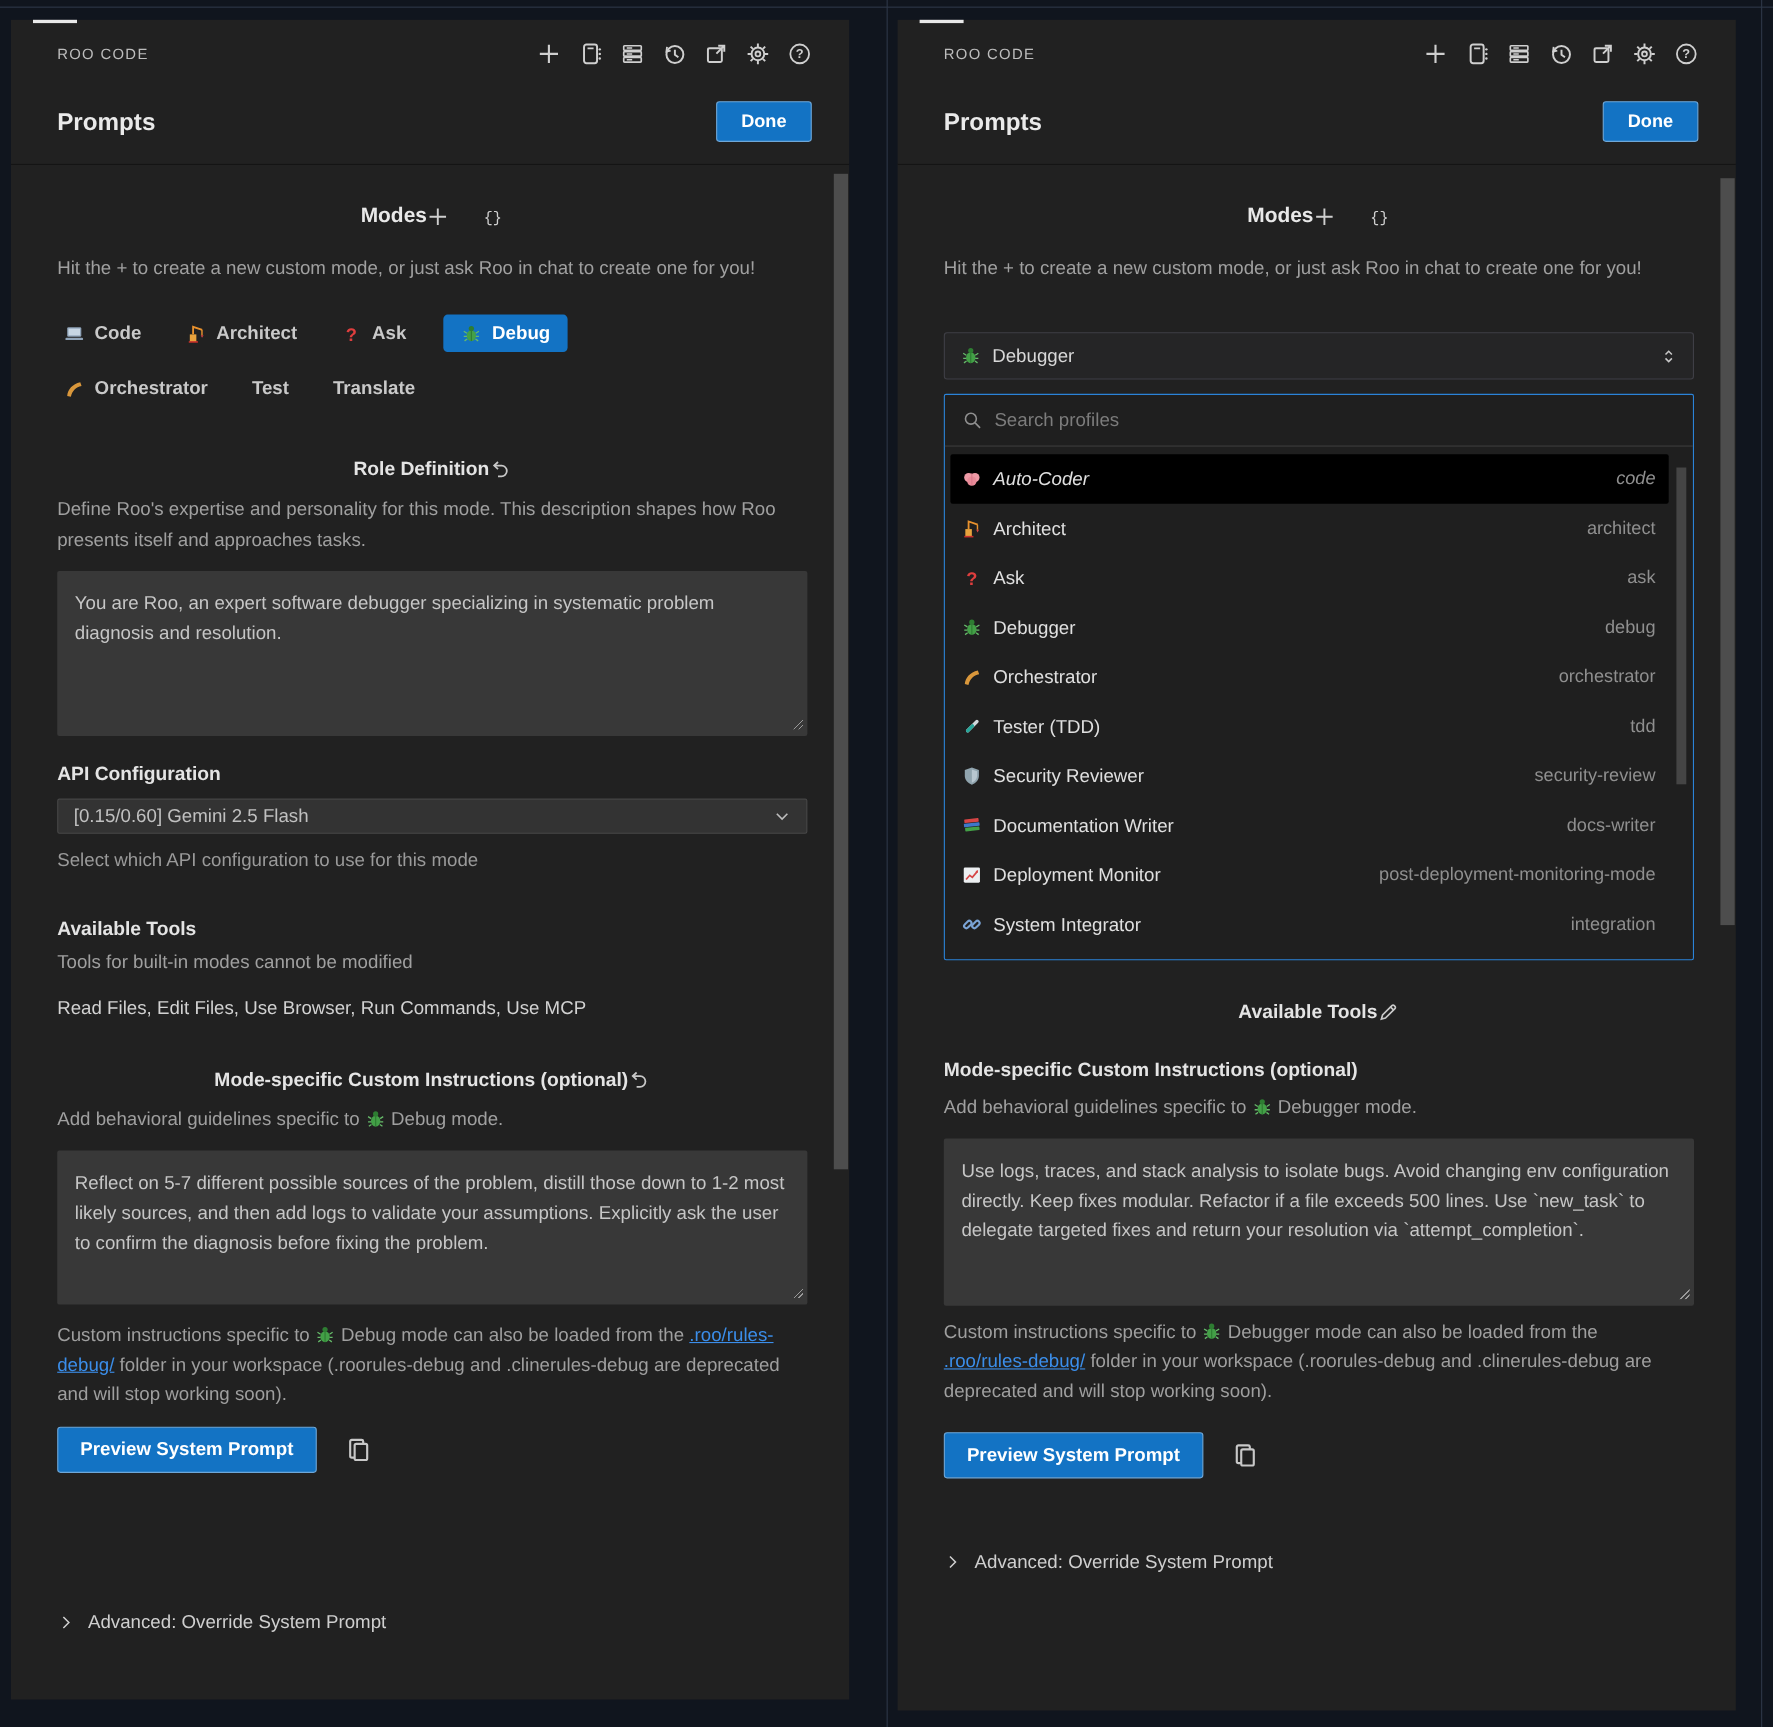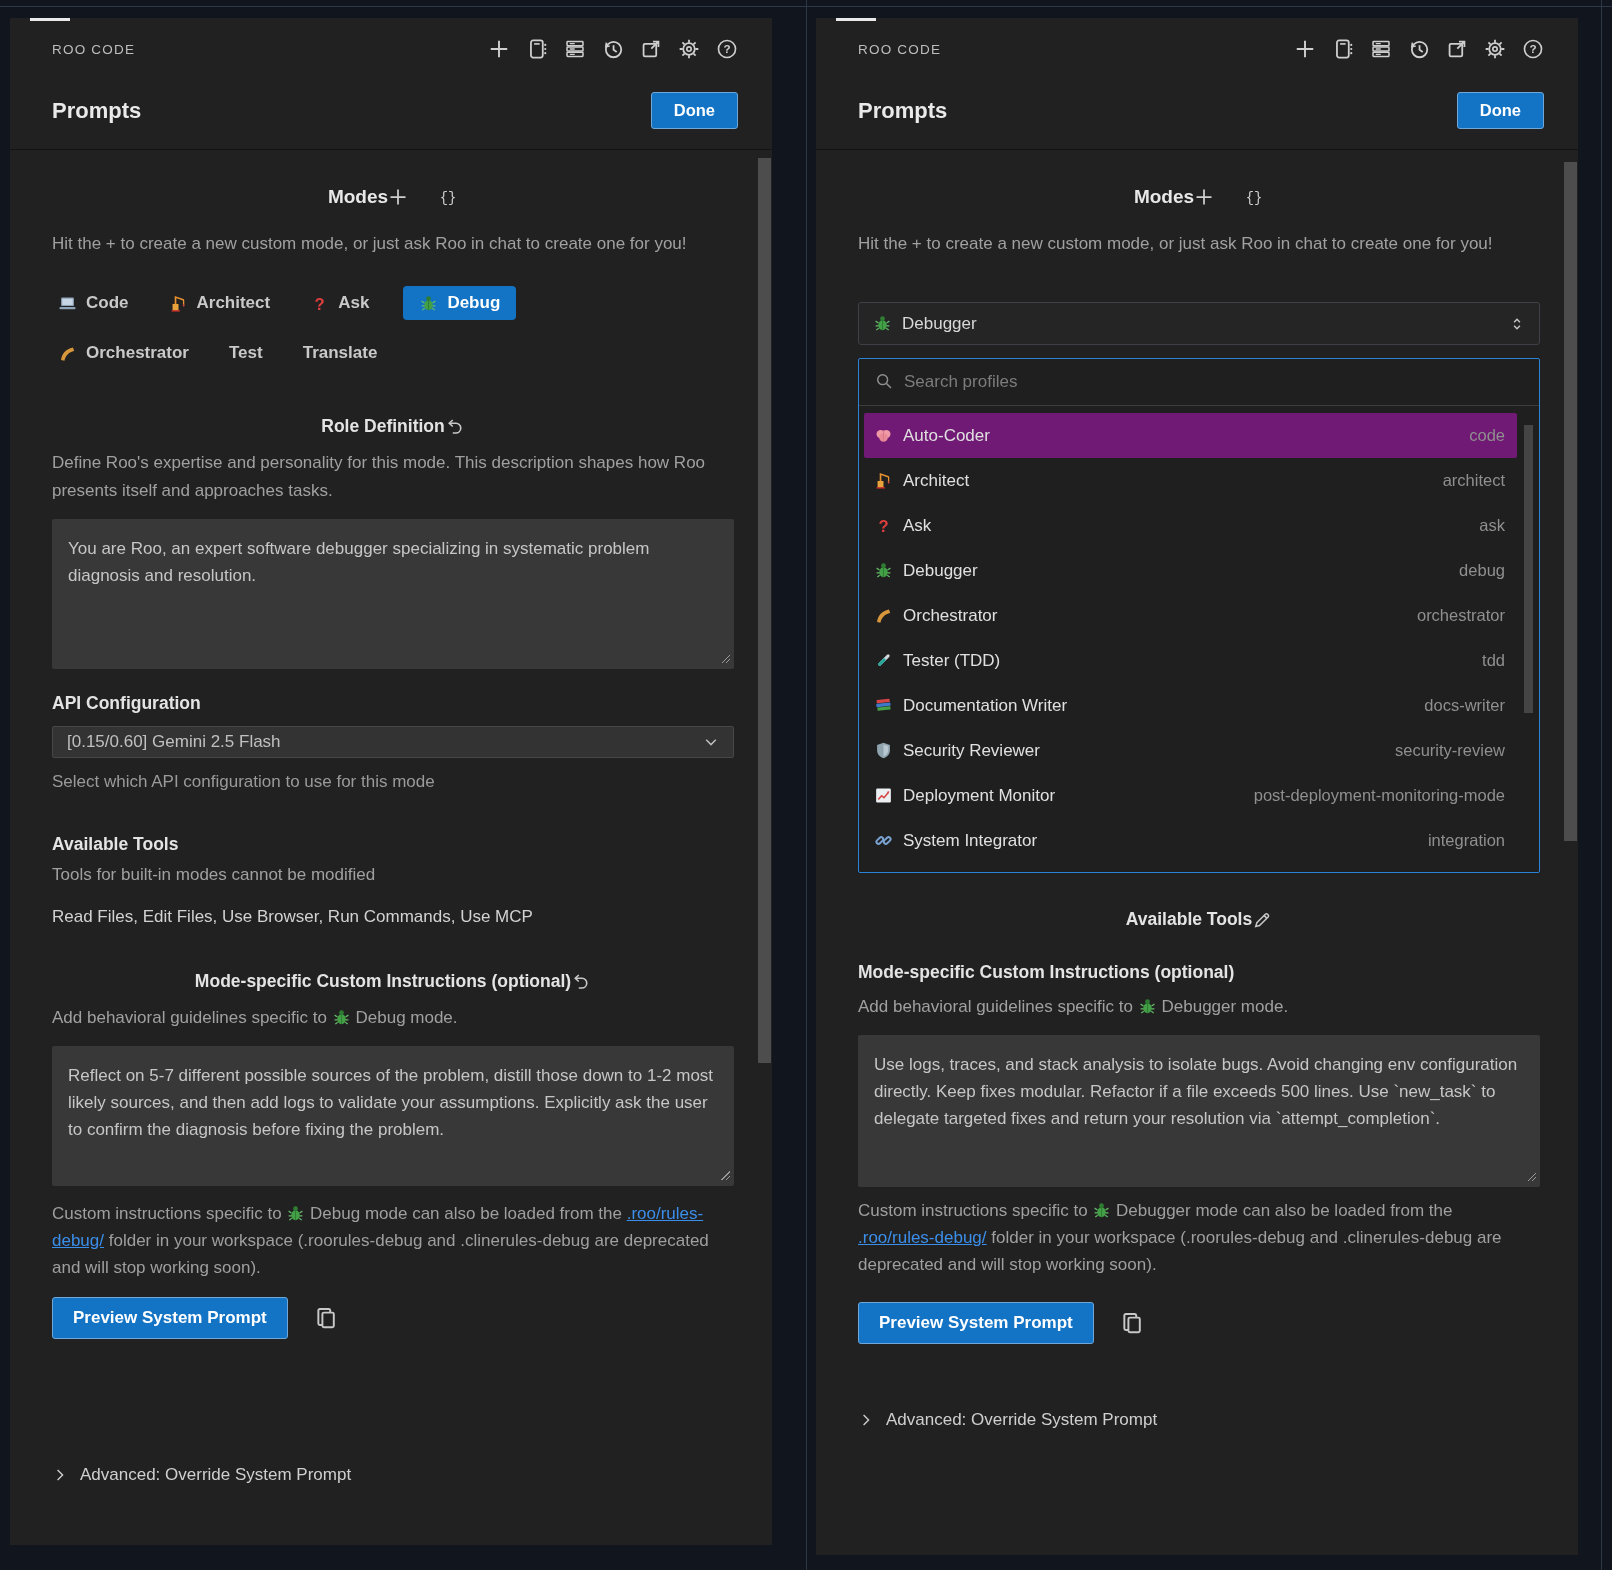--- a/index.html
+++ b/index.html
@@ -75,31 +75,31 @@
   .advanced { display:flex; align-items:center; gap:12px; color:#cfcfcf; font-size:17px; cursor:pointer; }
   .ic16 { width:16px; height:16px; display:inline-block; }
   .ic16 svg { width:100%; height:100%; }
 
   
   .select2 { margin-top:44px; height:43px; background:#252526; border:1px solid #3f3f46; border-radius:3px;
     display:flex; align-items:center; justify-content:space-between; padding:0 14px; color:#d8d8d8;
     font-size:17px; cursor:pointer; }
   .sel-left { display:flex; align-items:center; gap:10px; }
   .dropdown { margin-top:13px; background:#1f1f1f; border:1px solid #2b83d8; border-radius:2px; position:relative; }
-  .search-row { display:flex; align-items:flex-start; gap:11px; padding:13px 16px; border-bottom:1px solid #3c3c3c; }
+  .search-row { display:flex; align-items:center; gap:11px; padding:13px 16px; border-bottom:1px solid #3c3c3c; }
   .ic18 { width:18px; height:18px; display:inline-block; }
   .ic18 svg { width:100%; height:100%; }
   .search-input { background:transparent; border:none; outline:none; color:#cfcfcf; font-size:17px;
     font-family:inherit; width:85%; }
   .search-input::placeholder { color:#7c7c7c; }
   .plist { padding:7px 22px 9px 5px; }
   .prow { display:flex; align-items:center; gap:10px; height:45px; padding:0 12px 0 10px; cursor:pointer; border-radius:2px; }
   .prow .pname { color:#e0e0e0; font-size:17px; }
   .prow .pslug { margin-left:auto; color:#8f8f8f; font-size:16.5px; }
-  .prow.selected { background:#701a75; }
+  .prow.selected { background:#000000;font-style:italic; }
   .dd-thumb { position:absolute; right:6px; top:66px; width:9px; height:288px; background:#454545; }
   .mt-at-r { margin-top:36px; }
   .mt-ci-r { margin-top:32px; }
   .desc-r { margin-top:10px; }
   .adv-r { margin-top:66px; }
   .adv-l { margin-top:126px; }
 </style>
 </head>
 <body>
 
@@ -415,36 +415,36 @@
                 <g transform="rotate(45 8 8)">
                   <rect x="6.7" y="1.2" width="2.6" height="12.6" rx="1.3" fill="#cfd8dc"></rect>
                   <rect x="6.7" y="6" width="2.6" height="7.8" rx="1.3" fill="#26a69a"></rect>
                 </g>
               </svg></span>
             <span class="pname">Tester (TDD)</span>
             <span class="pslug">tdd</span>
           </div>
           <div class="prow">
             <span class="ic-em"><svg viewBox="0 0 16 16" fill="none">
+                <path d="M8 1.4l5.4 2v4.4c0 3.4-2.3 5.6-5.4 6.8-3.1-1.2-5.4-3.4-5.4-6.8V3.4z" fill="#90a4ae"></path>
+                <path d="M8 2.9l4 1.5v3.4c0 2.6-1.7 4.3-4 5.3z" fill="#b8c7d0"></path>
+              </svg></span>
+            <span class="pname">Security Reviewer</span>
+            <span class="pslug">security-review</span>
+          </div>
+          <div class="prow">
+            <span class="ic-em"><svg viewBox="0 0 16 16" fill="none">
                 <g transform="rotate(-6 8 8)">
                   <rect x="2.6" y="2.8" width="11" height="2.8" rx=".5" fill="#d64545"></rect>
                   <rect x="2" y="6" width="12" height="2.8" rx=".5" fill="#3f77c9"></rect>
                   <rect x="2.6" y="9.2" width="11" height="2.8" rx=".5" fill="#43a047"></rect>
                 </g>
               </svg></span>
             <span class="pname">Documentation Writer</span>
             <span class="pslug">docs-writer</span>
-          </div>
-          <div class="prow">
-            <span class="ic-em"><svg viewBox="0 0 16 16" fill="none">
-                <path d="M8 1.4l5.4 2v4.4c0 3.4-2.3 5.6-5.4 6.8-3.1-1.2-5.4-3.4-5.4-6.8V3.4z" fill="#90a4ae"></path>
-                <path d="M8 2.9l4 1.5v3.4c0 2.6-1.7 4.3-4 5.3z" fill="#b8c7d0"></path>
-              </svg></span>
-            <span class="pname">Security Reviewer</span>
-            <span class="pslug">security-review</span>
           </div>
           <div class="prow">
             <span class="ic-em"><svg viewBox="0 0 16 16" fill="none">
                 <rect x="1.8" y="2.2" width="12.4" height="11.6" rx="1" fill="#eceff1"></rect>
                 <path d="M3.6 11.4l2.8-3.2 2 1.6 3.8-4.6" stroke="#d64545" stroke-width="1.3"></path>
                 <path d="M12.8 4.2l-.3 2.2-1.7-1.3z" fill="#d64545"></path>
               </svg></span>
             <span class="pname">Deployment Monitor</span>
             <span class="pslug">post-deployment-monitoring-mode</span>
           </div>

